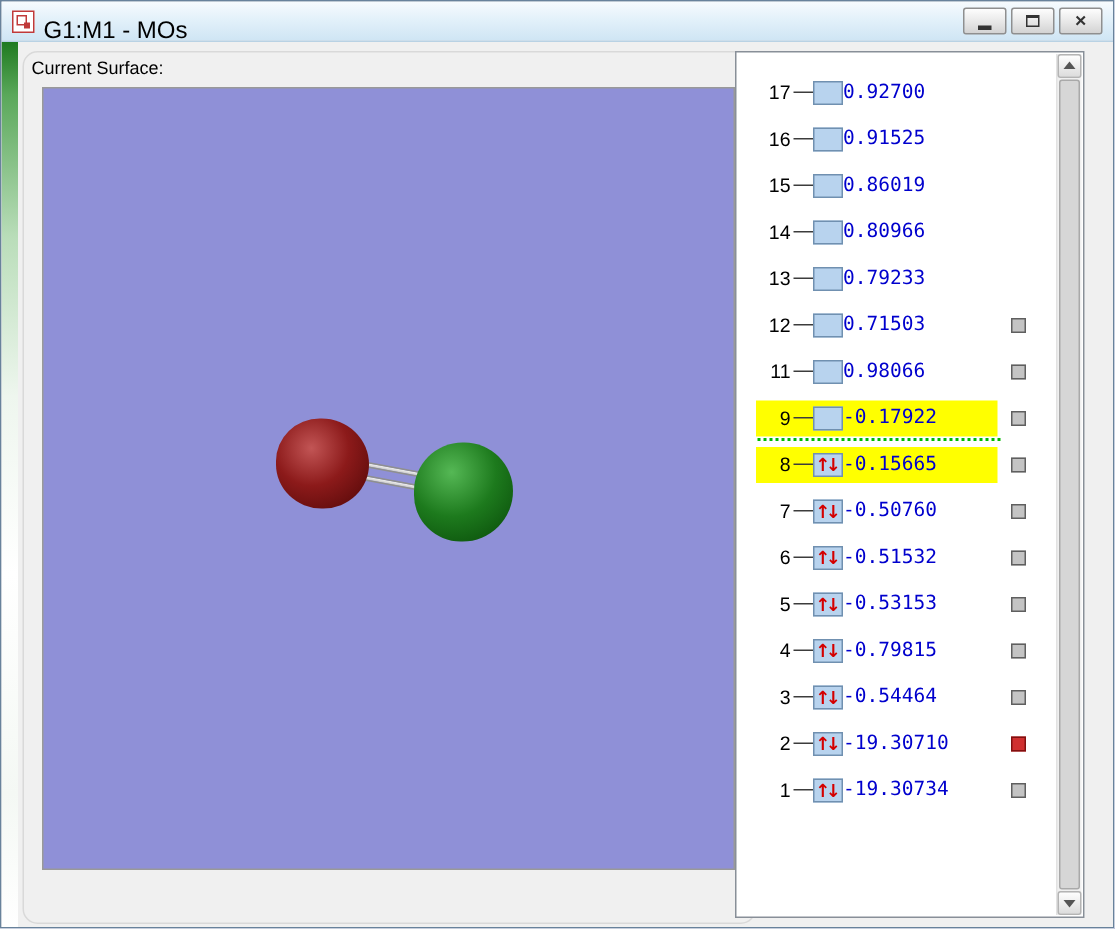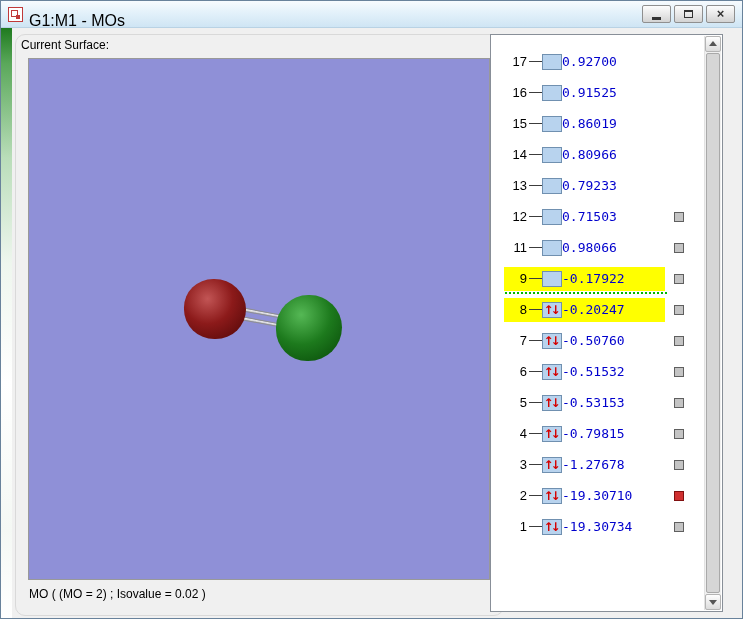--- a/index.html
+++ b/index.html
@@ -118,21 +118,20 @@
     <div class="surface-group">
       <span class="surface-label">Current Surface:</span>
 
       <div class="mol-view">
         <div class="bond bond-1"></div>
         <div class="bond bond-2"></div>
         <div class="atom atom-red" style="background: radial-gradient(circle at 38% 33%, rgb(194, 85, 85) 0%, rgb(140, 26, 26) 45%, rgb(77, 6, 6) 100%);"></div>
         <div class="atom atom-green" style="background: radial-gradient(circle at 38% 30%, rgb(85, 184, 85) 0%, rgb(29, 122, 29) 48%, rgb(7, 70, 7) 100%);"></div>
       </div>
 
-      <span class="mol-caption">MO ( (MO = 2) ; Isovalue = 0.02 )</span>
     </div>
 
     <div class="mo-panel">
       <div class="mo-rows">
           <div class="mo-row">
             <div class="mo-main">
               <span class="mo-num">17</span>
               <span class="mo-line"></span>
               <span class="mo-box"></span>
               <span class="mo-energy">0.92700</span>
@@ -204,21 +203,21 @@
             <span class="mo-cb gray"></span>
           </div>
           <div class="mo-row">
             <div class="mo-main hl">
               <span class="mo-num">8</span>
               <span class="mo-line"></span>
               <span class="mo-box">
                 <span class="ar">↑</span>
                 <span class="ar">↓</span>
               </span>
-              <span class="mo-energy">-0.20247</span>
+              <span class="mo-energy">-0.15665</span>
             </div>
             <span class="mo-cb gray"></span>
           </div>
           <div class="mo-row">
             <div class="mo-main">
               <span class="mo-num">7</span>
               <span class="mo-line"></span>
               <span class="mo-box">
                 <span class="ar">↑</span>
                 <span class="ar">↓</span>
@@ -264,21 +263,21 @@
             <span class="mo-cb gray"></span>
           </div>
           <div class="mo-row">
             <div class="mo-main">
               <span class="mo-num">3</span>
               <span class="mo-line"></span>
               <span class="mo-box">
                 <span class="ar">↑</span>
                 <span class="ar">↓</span>
               </span>
-              <span class="mo-energy">-1.27678</span>
+              <span class="mo-energy">-0.54464</span>
             </div>
             <span class="mo-cb gray"></span>
           </div>
           <div class="mo-row">
             <div class="mo-main">
               <span class="mo-num">2</span>
               <span class="mo-line"></span>
               <span class="mo-box">
                 <span class="ar">↑</span>
                 <span class="ar">↓</span>

